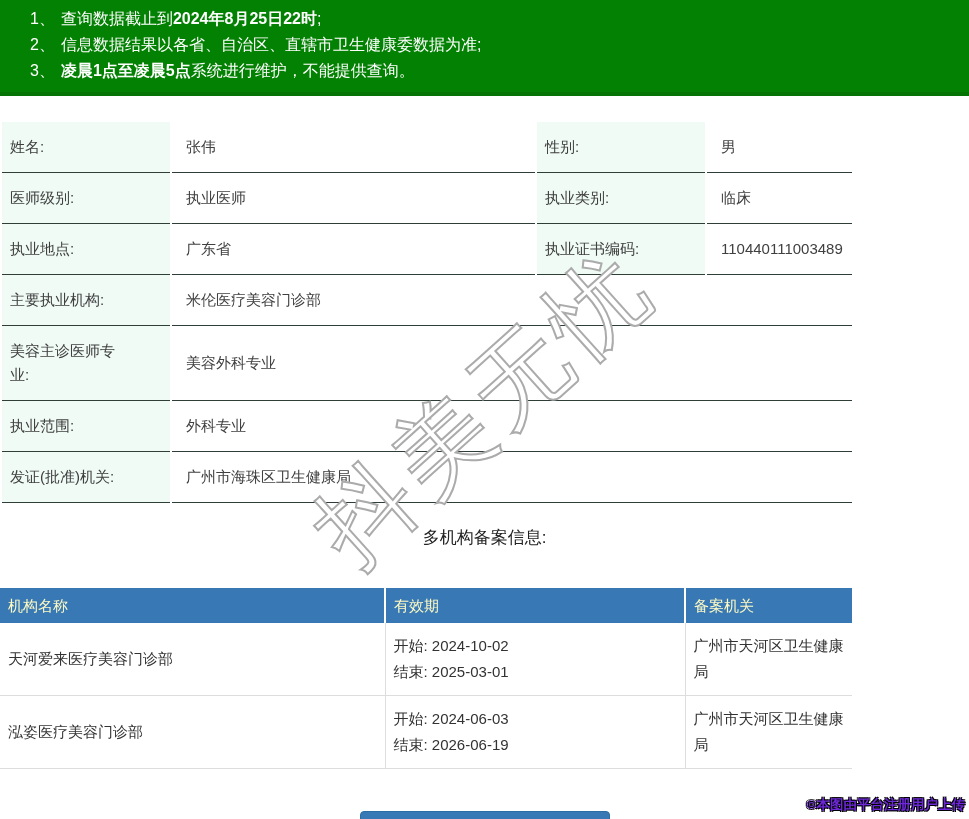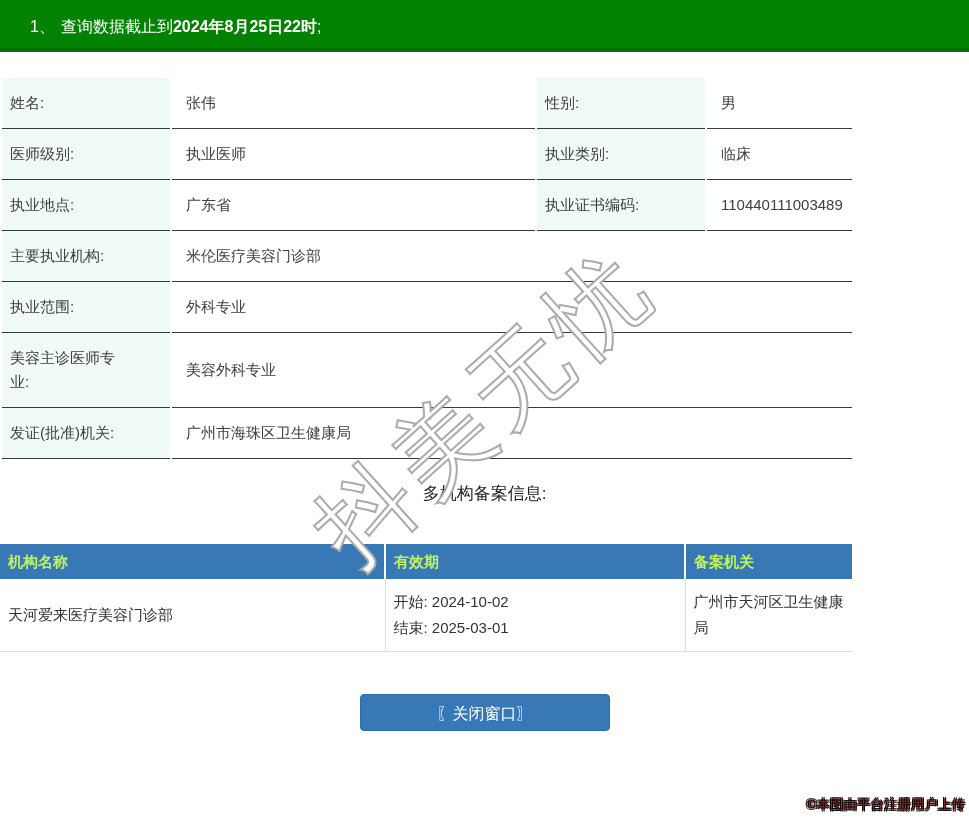--- a/index.html
+++ b/index.html
@@ -8,21 +8,21 @@
     background:#ffffff;
     font-family:"Liberation Sans","DejaVu Sans",sans-serif;
   }
   
   .banner{
     background:#028102;color:#fff;
     padding:6px 10px 8px 30px;
     border-bottom:4px solid #057205;
     font-size:16px;line-height:26px;
   }
-  .notice-line{white-space:nowrap;margin-top:8px;}
+  .notice-line{white-space:nowrap;}
   .notice-num{margin-right:6px;}
   .seg-bold{font-weight:bold;}
   
   table{border-collapse:collapse;width:852px;table-layout:fixed;}
   .info-table{margin-top:26px;}
   .info-table td{
     border-bottom:1px solid #2f3e37;
     font-size:15px;line-height:24px;color:#404040;
     padding:13px 8px;vertical-align:middle;
     overflow:hidden;
@@ -36,21 +36,21 @@
   }
   .info-table td.val{padding-left:14px;}
   
   .section-title{
     text-align:center;font-weight:normal;font-size:17px;color:#222;
     margin-top:23px;height:20px;
   }
   
   .filing-table{margin-top:42px;}
   .filing-table th{
-    background:#3879b5;color:#bef264;font-size:15px;font-weight:bold;
+    background:#3879b5;color:#fef9c3;font-size:15px;font-weight:normal;
     text-align:left;padding:8px 8px;line-height:19px;
     border-right:2px solid #ffffff;
   }
   .filing-table th:last-child{border-right:none;margin-left:30px;}
   .filing-table td{
     font-size:15px;color:#333;line-height:26px;
     padding:10px 8px;vertical-align:middle;
     border-bottom:1px solid #dddddd;border-right:1px solid #dddddd;
   }
   .filing-table td:last-child{border-right:none;}
@@ -67,30 +67,36 @@
   .watermark{
     position:absolute;left:270px;top:345px;width:430px;
     text-align:center;font-size:95px;letter-spacing:8px;
     color:#ffffff;-webkit-text-stroke:2px #ababab;
     transform:rotate(-42deg);transform-origin:center center;
     pointer-events:none;z-index:10;white-space:nowrap;
   }
   
   .credit{
     position:absolute;right:4px;bottom:5px;z-index:11;
-    font-size:13.5px;font-weight:normal;color:#7f1d1d;
+    font-size:13.5px;font-weight:bold;color:#6d28d9;
     text-shadow:-1px -1px 0 #000,1px -1px 0 #000,-1px 1px 0 #000,1px 1px 0 #000;
   }
 </style>
 </head>
 <body>
 
 <div class="banner">
   <div class="notice-line">
     <span class="notice-num">1、</span><span>查询数据截止到</span><span class="seg-bold">2024年8月25日22时</span><span>;</span>
+  </div>
+  <div class="notice-line">
+    <span class="notice-num">2、</span><span>信息数据结果以各省、自治区、直辖市卫生健康委数据为准;</span>
+  </div>
+  <div class="notice-line">
+    <span class="notice-num">3、</span><span class="seg-bold">凌晨1点至凌晨5点</span><span>系统进行维护，不能提供查询。</span>
   </div>
 </div>
 
 <table class="info-table">
   <colgroup>
       <col style="width:170px">
       <col style="width:365px">
       <col style="width:170px">
       <col>
     </colgroup>
@@ -111,26 +117,26 @@
     <td class="lbl">执业地点:</td>
     <td class="val">广东省</td>
     <td class="lbl">执业证书编码:</td>
     <td class="val">110440111003489</td>
   </tr>
   <tr>
     <td class="lbl">主要执业机构:</td>
     <td class="val" colspan="3">米伦医疗美容门诊部</td>
   </tr>
   <tr>
+    <td class="lbl">美容主诊医师专业:</td>
+    <td class="val" colspan="3">美容外科专业</td>
+  </tr>
+  <tr>
     <td class="lbl">执业范围:</td>
     <td class="val" colspan="3">外科专业</td>
-  </tr>
-  <tr>
-    <td class="lbl">美容主诊医师专业:</td>
-    <td class="val" colspan="3">美容外科专业</td>
   </tr>
   <tr>
     <td class="lbl">发证(批准)机关:</td>
     <td class="val" colspan="3">广州市海珠区卫生健康局</td>
   </tr>
 </tbody>
   </table>
 
 <div class="section-title">多机构备案信息:</div>
 
@@ -147,20 +153,28 @@
     <th>备案机关</th>
   </tr>
   <tr>
     <td>天河爱来医疗美容门诊部</td>
     <td>
       <div>开始: 2024-10-02</div>
       <div>结束: 2025-03-01</div>
     </td>
     <td>广州市天河区卫生健康局</td>
   </tr>
+  <tr>
+    <td>泓姿医疗美容门诊部</td>
+    <td>
+      <div>开始: 2024-06-03</div>
+      <div>结束: 2026-06-19</div>
+    </td>
+    <td>广州市天河区卫生健康局</td>
+  </tr>
 </tbody>
   </table>
 
 <div class="btn-wrap">
   <button class="close-btn">〖关闭窗口〗</button>
 </div>
 
 <div class="watermark">抖美无忧</div>
 
 <div class="credit">©本图由平台注册用户上传</div>

